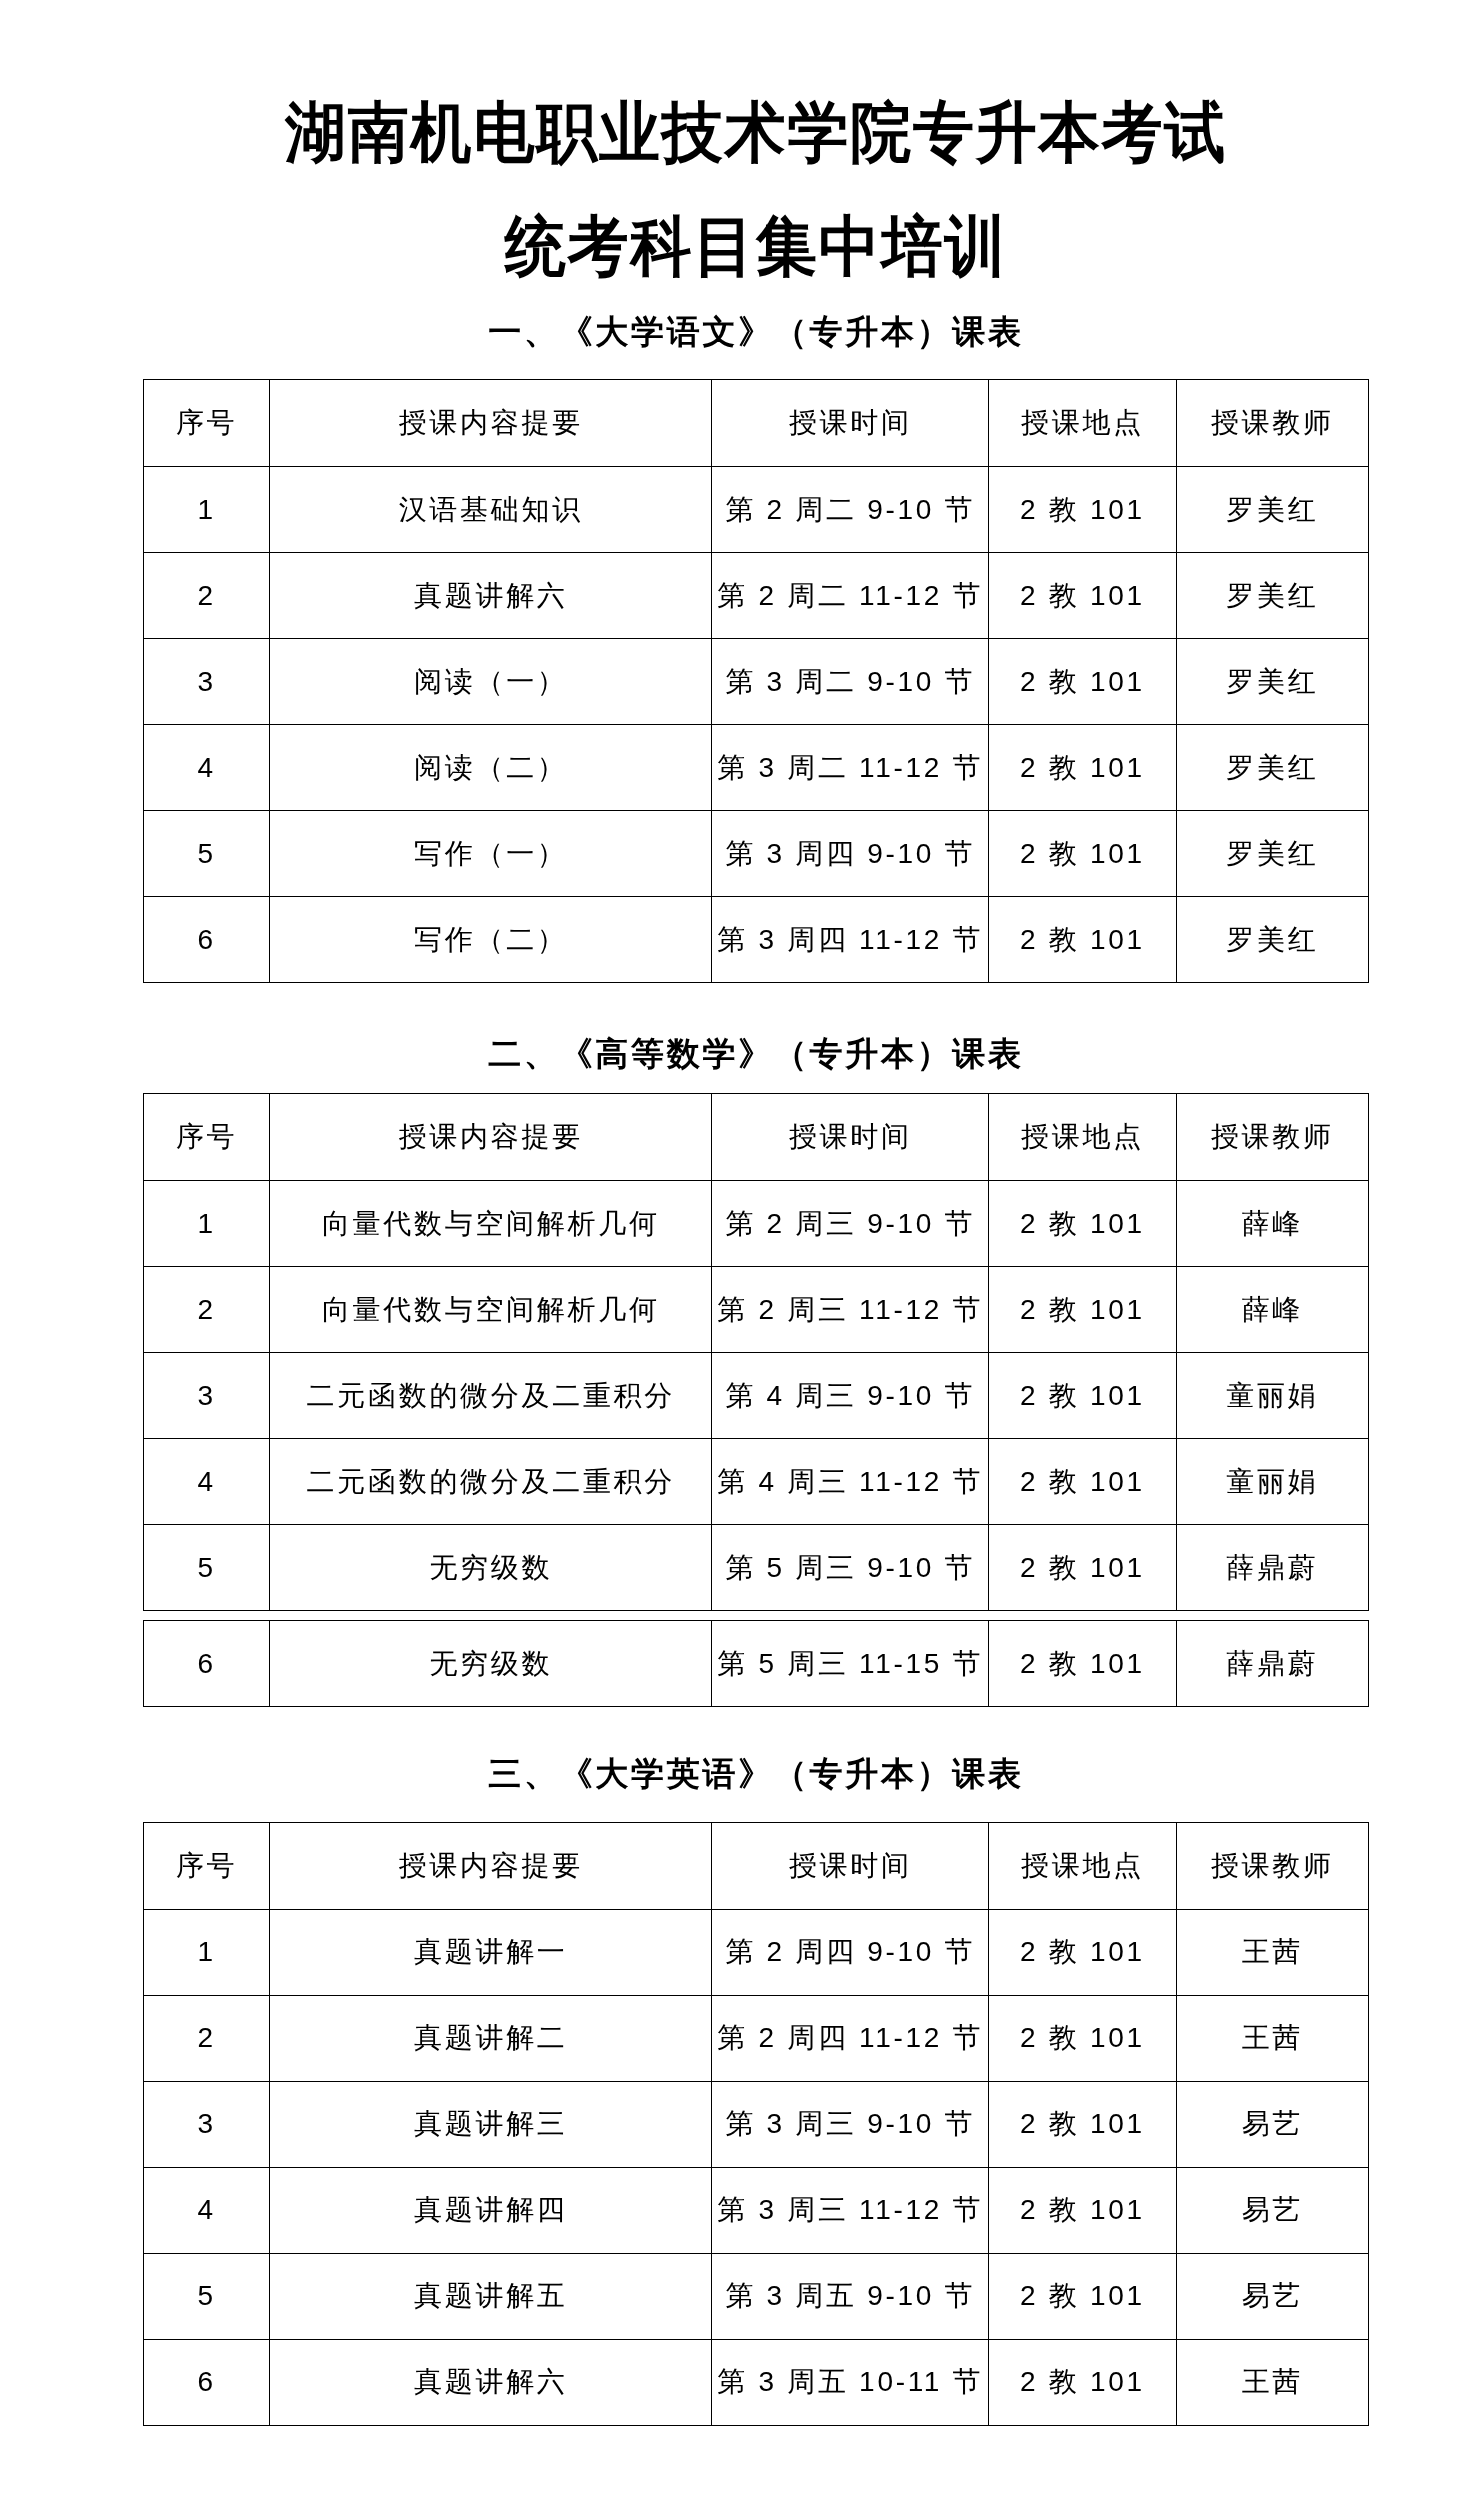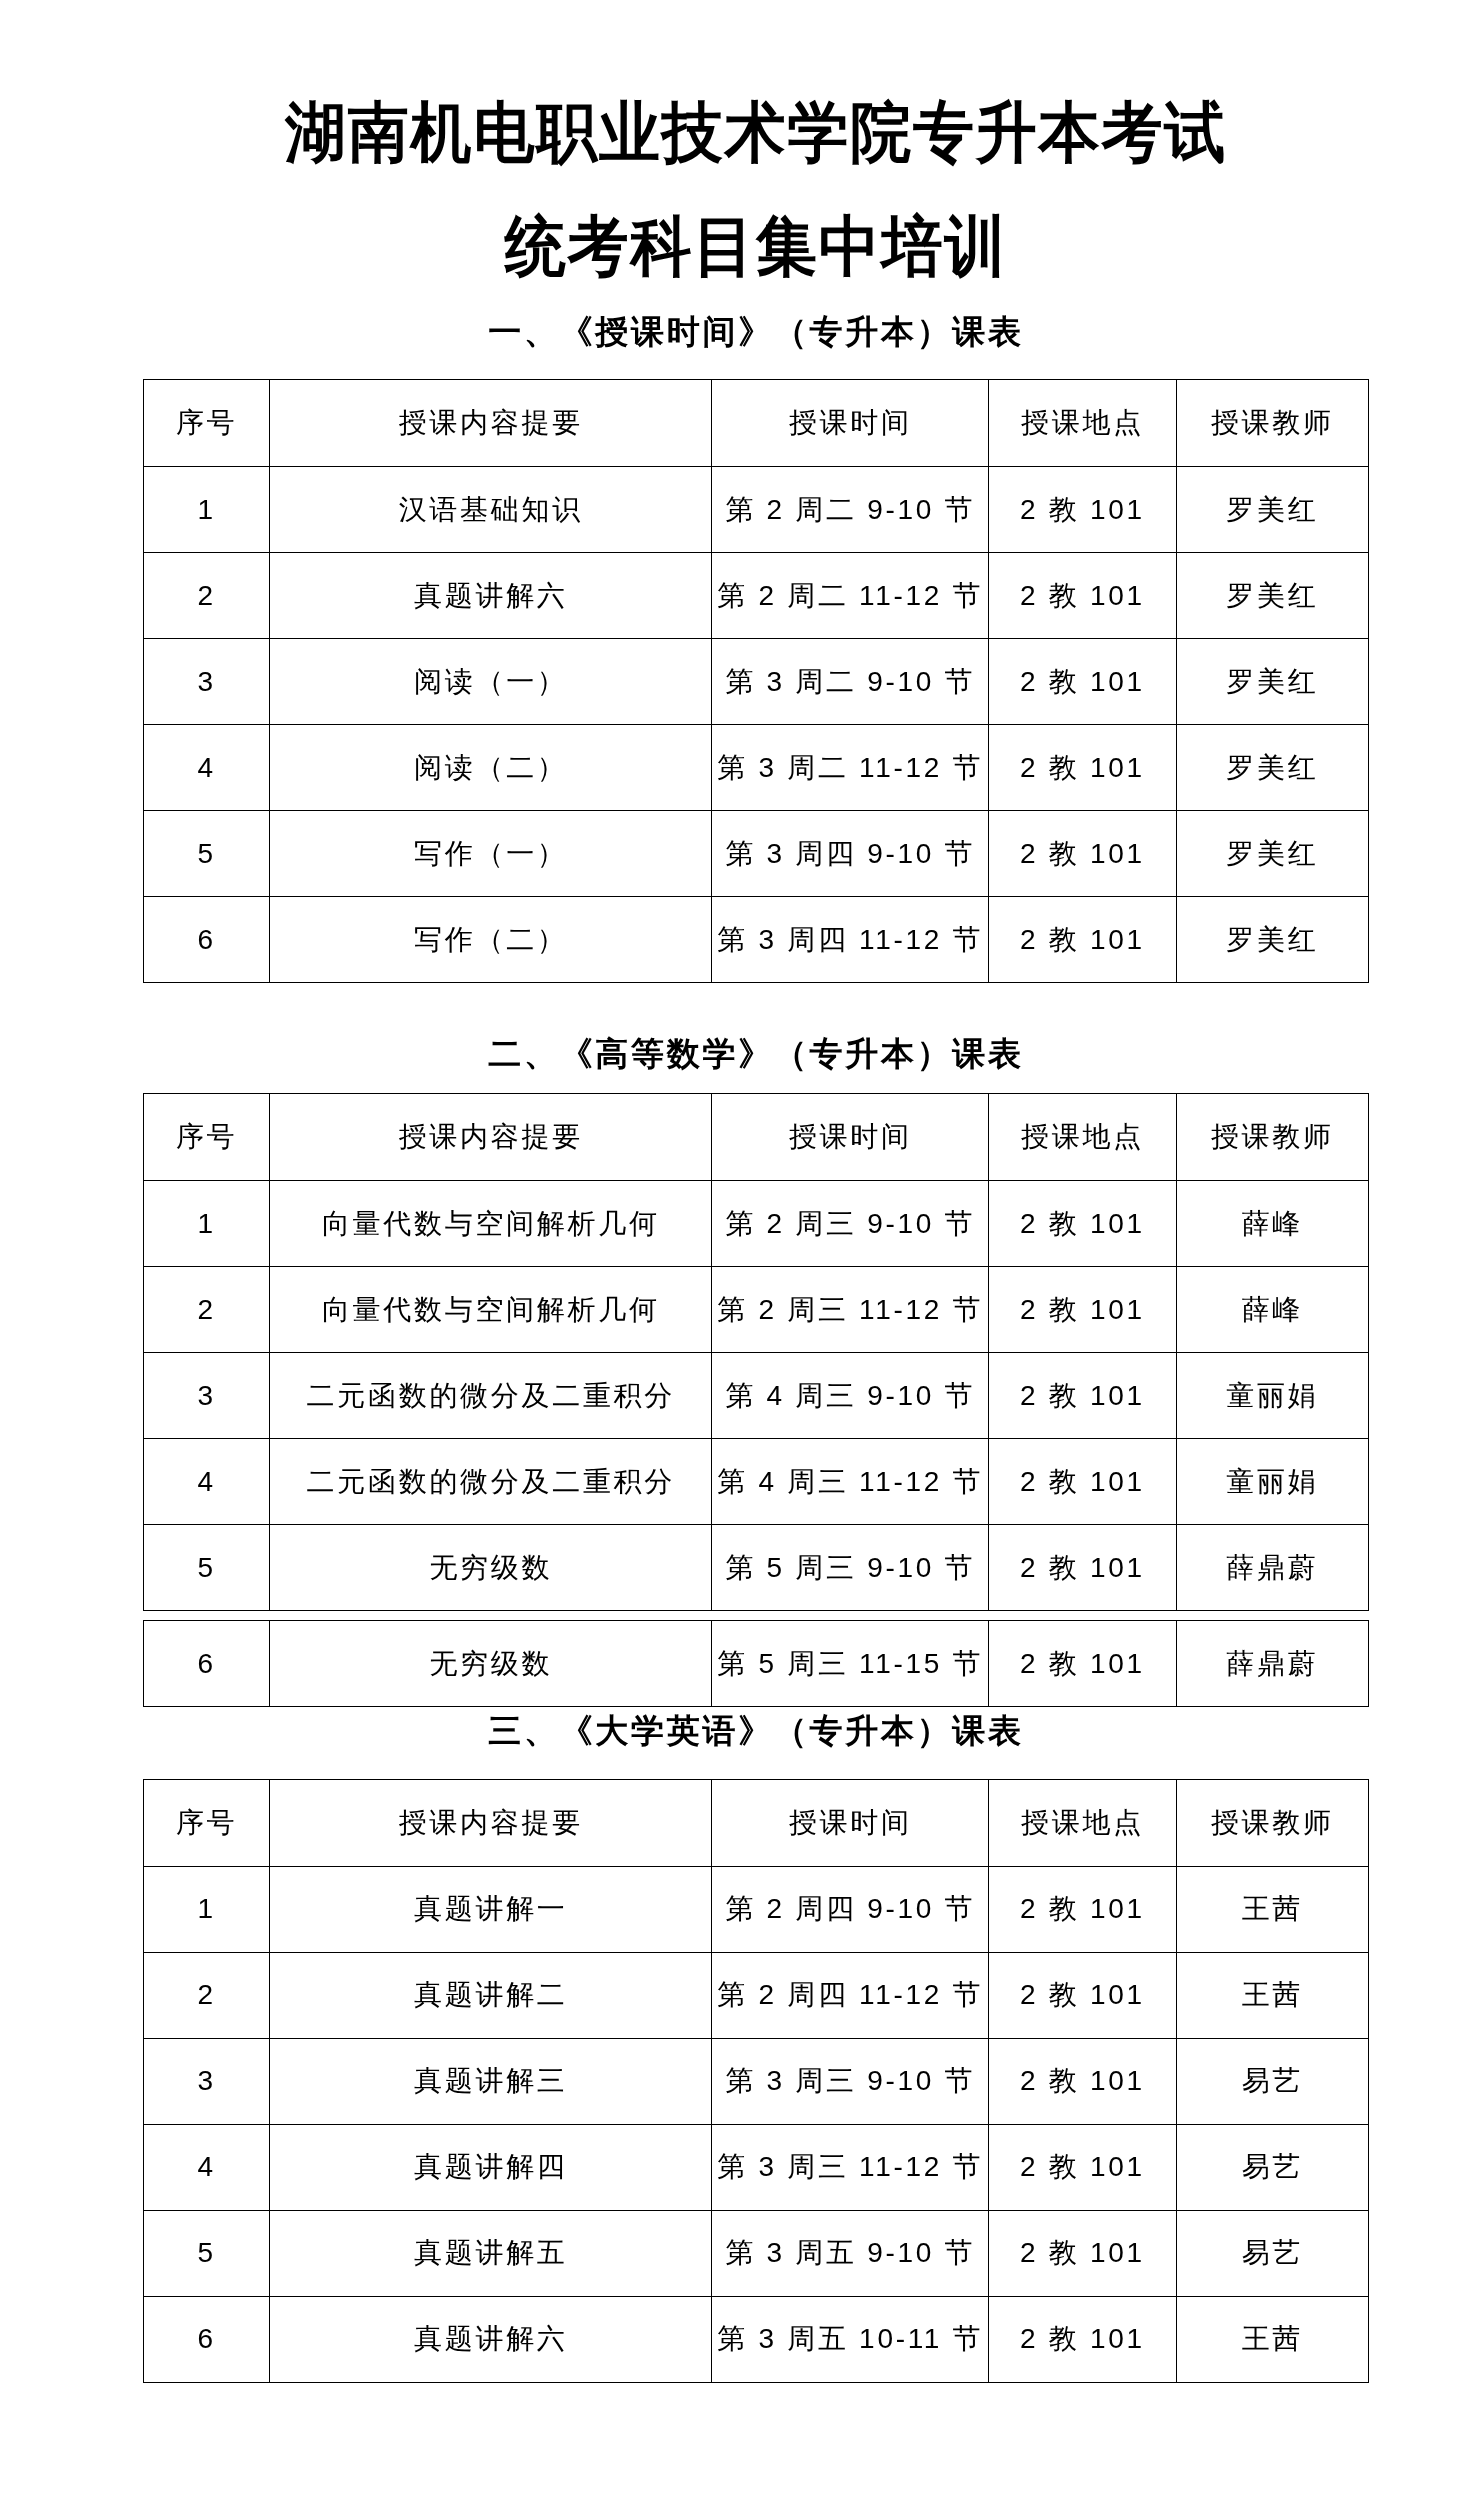--- a/index.html
+++ b/index.html
@@ -36,21 +36,21 @@
     text-align: center;
     font-family: "Liberation Serif", "DejaVu Serif", serif;
     font-weight: bold;
     font-size: 33px;
     line-height: 49px;
     letter-spacing: 2.7px;
     white-space: nowrap;
   }
   .sh-1 { margin-top: 19.7px; }
   .sh-2 { margin-top: 47px; }
-  .sh-3 { }
+  .sh-3 { margin-top: 43px; }
   table.course-table {
     width: 100%;
     border-collapse: collapse;
     table-layout: fixed;
   }
   .t-1 { margin-top: 22.4px; }
   .t-2a { margin-top: 14.3px; }
   .t-2b { margin-top: 9px; }
   .t-3 { margin-top: 22.4px; }
   .course-table th, .course-table td {
@@ -74,21 +74,21 @@
   .col-teacher  { width: 15.7%; }
 </style>
 </head>
 <body>
 
 <div class="doc">
 
   <div class="title title-1">湖南机电职业技术学院专升本考试</div>
   <div class="title title-2">统考科目集中培训</div>
 
-  <div class="section-heading sh-1">一、《授课时间》（专升本）课表</div>
+  <div class="section-heading sh-1">一、《大学语文》（专升本）课表</div>
   <table class="course-table t-1">
     <colgroup>
       <col class="col-seq">
         <col class="col-content">
         <col class="col-time">
         <col class="col-location">
         <col class="col-teacher">
     </colgroup>
     <thead>
       <tr>

